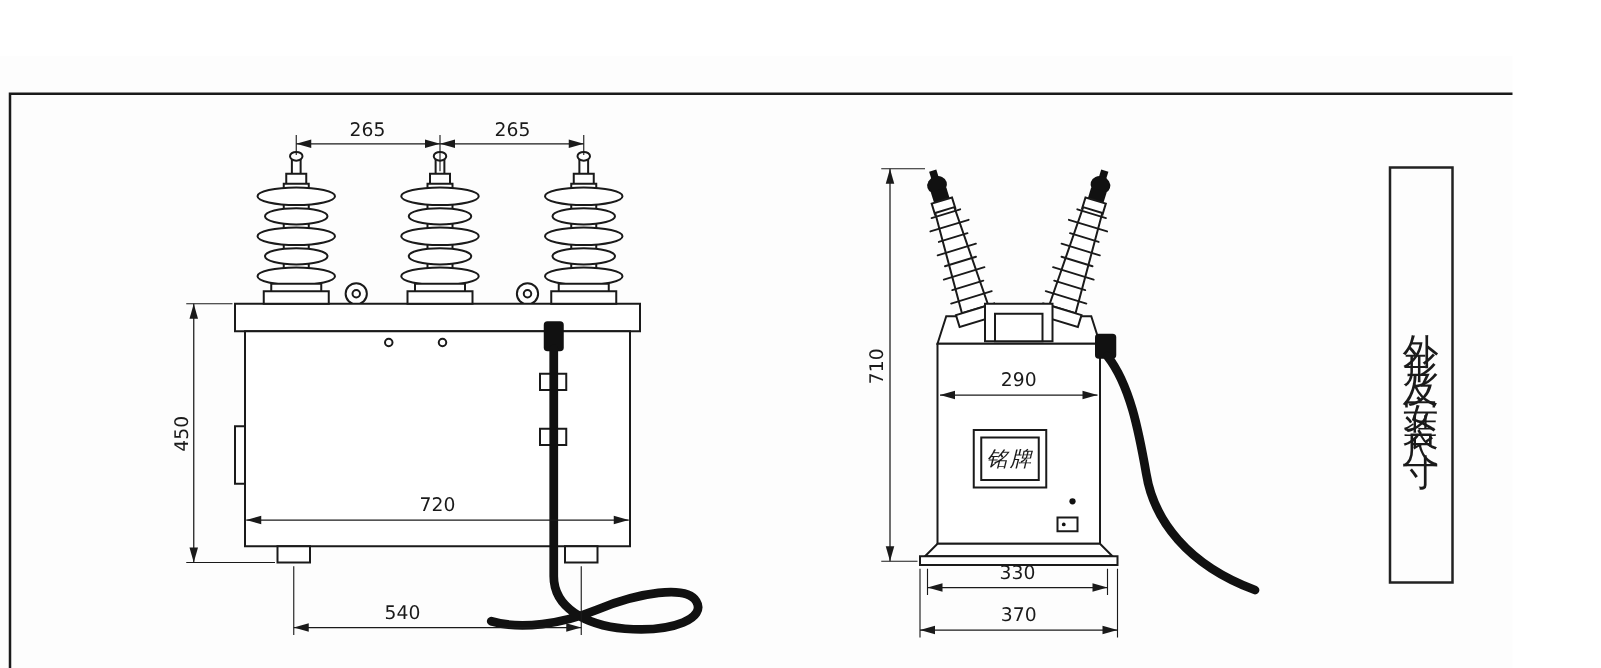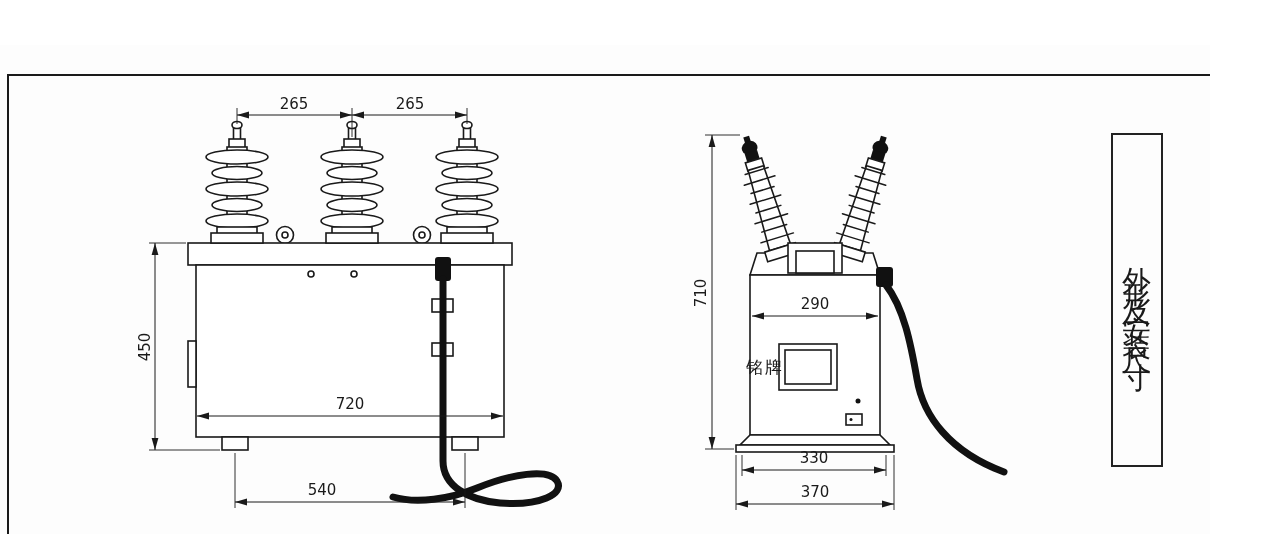--- a/index.html
+++ b/index.html
@@ -8,21 +8,21 @@
     font-family:"DejaVu Sans","Liberation Sans",sans-serif;overflow:hidden;color:#1a1a1a;margin-top:45px;
   }
   .canvas svg{position:absolute;left:0;top:0;}
   .fw{fill:#ffffff;stroke:#1a1a1a;stroke-width:1.6;}
   .dim{stroke:#1a1a1a;stroke-width:1;}
   .ext{stroke:#1a1a1a;stroke-width:0.9;}
   .shed{stroke:#1a1a1a;stroke-width:1.5;stroke-linecap:round;}
   .cable{stroke:#111111;stroke-width:7;fill:none;stroke-linecap:round;}
   text.num{font-size:15px;fill:#1a1a1a;text-anchor:middle;font-family:"DejaVu Sans","Liberation Sans",sans-serif;}
   .overlay{position:absolute;display:flex;align-items:center;justify-content:center;color:#1a1a1a;}
-  .nameplate-text{left:742px;top:305px;width:46px;height:34px;font-size:17px;letter-spacing:2px;}
+  .nameplate-text{left:785px;top:305px;width:46px;height:34px;font-size:17px;letter-spacing:2px;font-style:italic;}
   .title-panel{
     left:1111px;top:88px;width:52px;height:334px;border:2px solid #222;
     writing-mode:vertical-rl;text-orientation:upright;font-size:29px;letter-spacing:16px;
     box-sizing:border-box;background:#fdfdfd;
   }
 </style>
 </head>
 <body>
 
 <div class="canvas">

